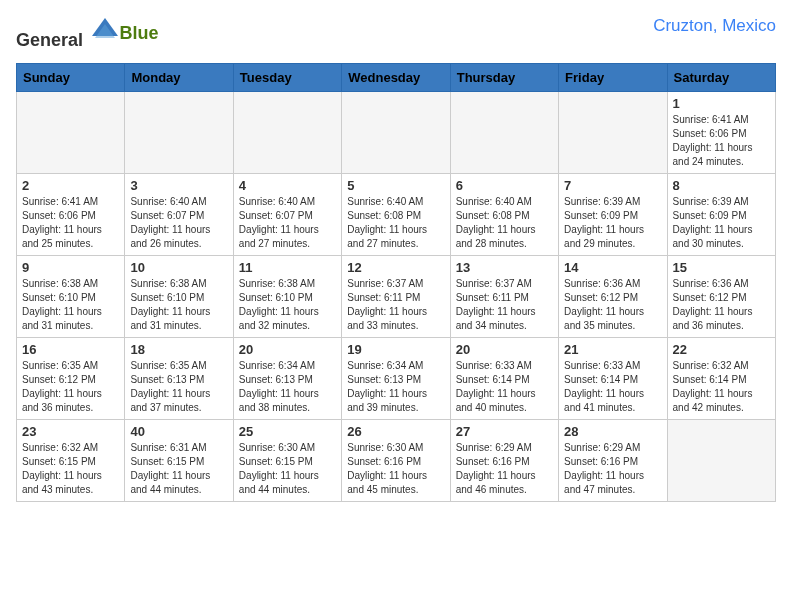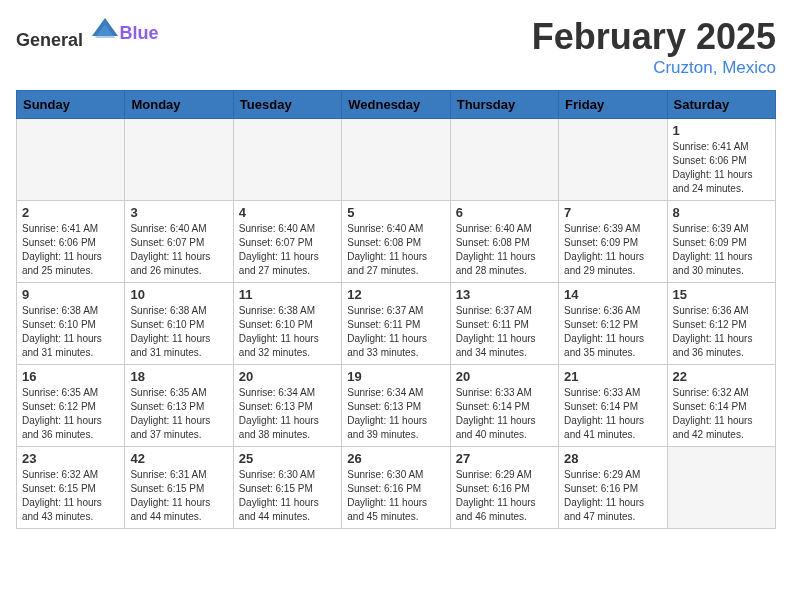--- a/index.html
+++ b/index.html
@@ -21,21 +21,21 @@
       align-items: center;
     }
     .logo-text-general {
       font-size: 18px;
       font-weight: bold;
       color: #333;
     }
     .logo-text-blue {
       font-size: 18px;
       font-weight: bold;
-      color: #8b5cf6;
+      color: #4d7c0f;
     }
     .logo-icon {
       width: 30px;
       height: 30px;
       margin-left: 2px;
     }
     .title-section {
       text-align: right;
     }
     .month-year {
@@ -97,21 +97,20 @@
       <svg class="logo-icon" viewBox="0 0 30 30">
         <polygon points="15,2 28,20 2,20" fill="#3a7abf"></polygon>
         <polygon points="15,8 25,22 5,22" fill="#5ba0d8" opacity="0.5"></polygon>
       </svg>
     </div>
     <div>
       <span class="logo-text-blue">Blue</span>
     </div>
   </div>
   <div class="title-section">
-    <div class="month-year">February 2025</div>
     <div class="location">Cruzton, Mexico</div>
   </div>
 </div>
 
 <table class="calendar">
   <thead>
     <tr>
     <th>Sunday</th>
         <th>Monday</th>
         <th>Tuesday</th>
@@ -292,21 +291,21 @@
       </tr>
       <tr>
         <td>
           <span class="day-num">23</span>
           <div class="day-info" style="white-space: pre-line;">Sunrise: 6:32 AM
 Sunset: 6:15 PM
 Daylight: 11 hours
 and 43 minutes.</div>
         </td>
         <td>
-          <span class="day-num">42</span>
+          <span class="day-num">40</span>
           <div class="day-info" style="white-space: pre-line;">Sunrise: 6:31 AM
 Sunset: 6:15 PM
 Daylight: 11 hours
 and 44 minutes.</div>
         </td>
         <td>
           <span class="day-num">25</span>
           <div class="day-info" style="white-space: pre-line;">Sunrise: 6:30 AM
 Sunset: 6:15 PM
 Daylight: 11 hours

